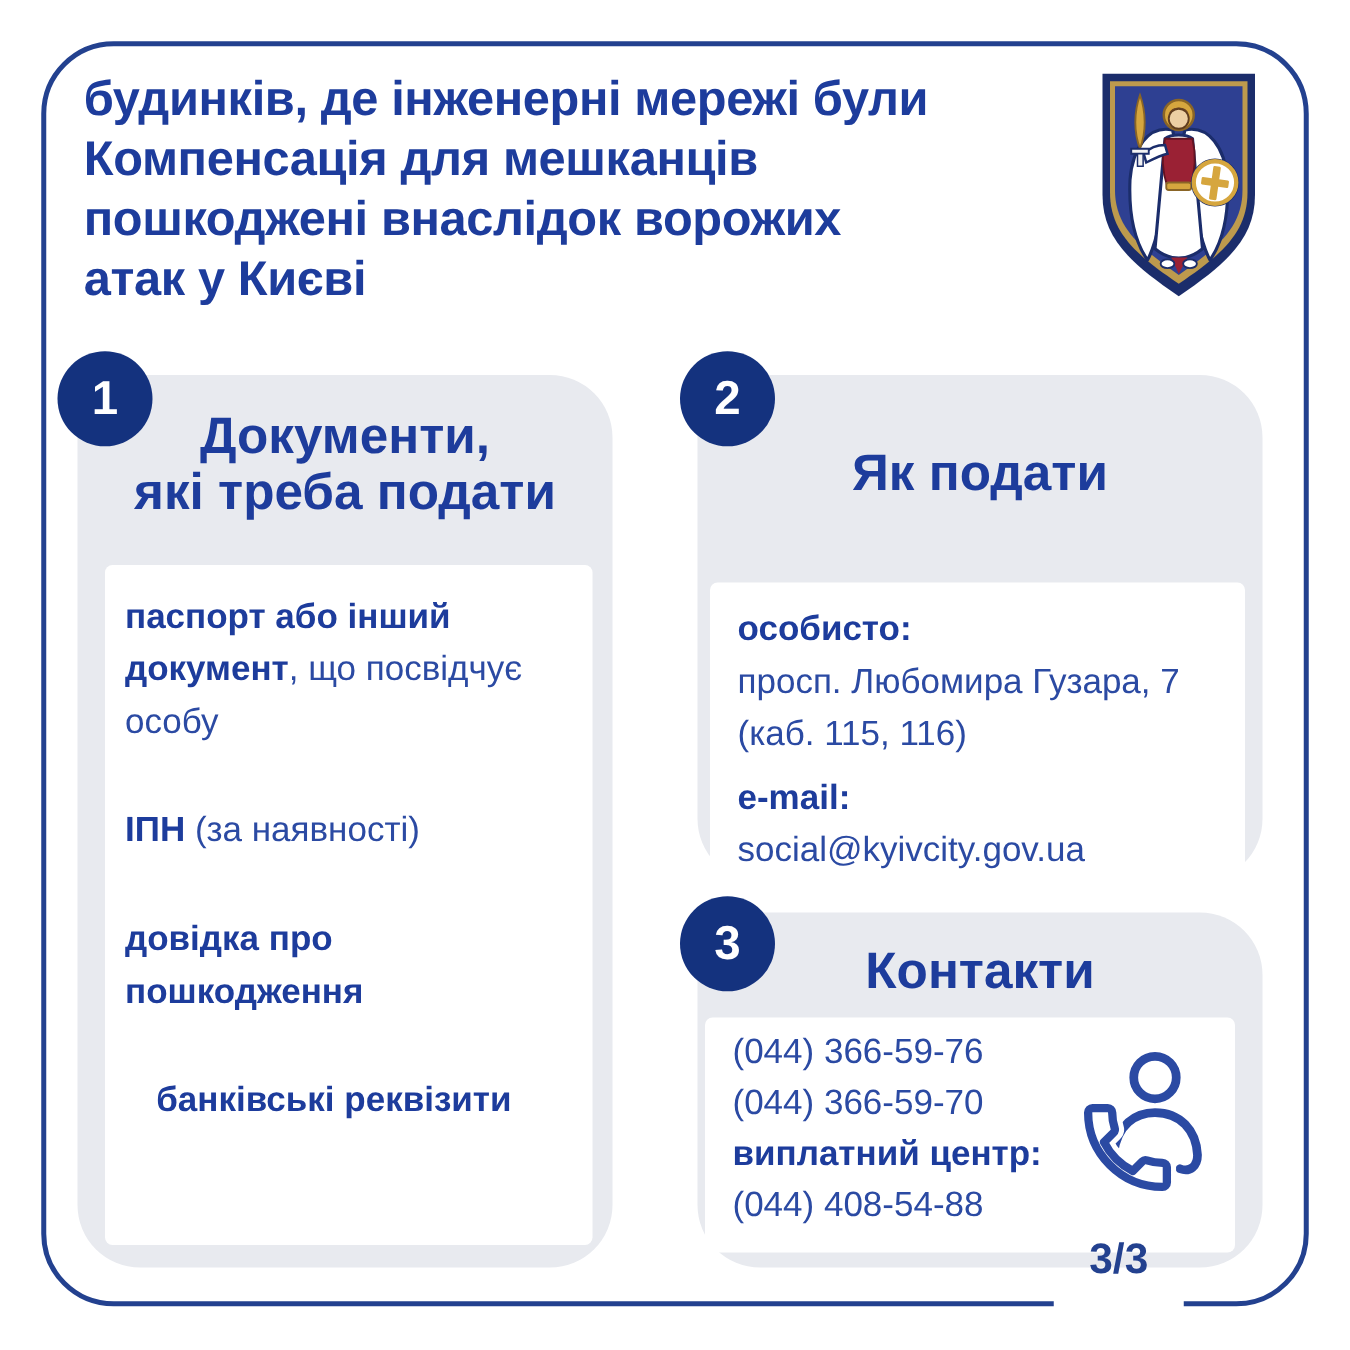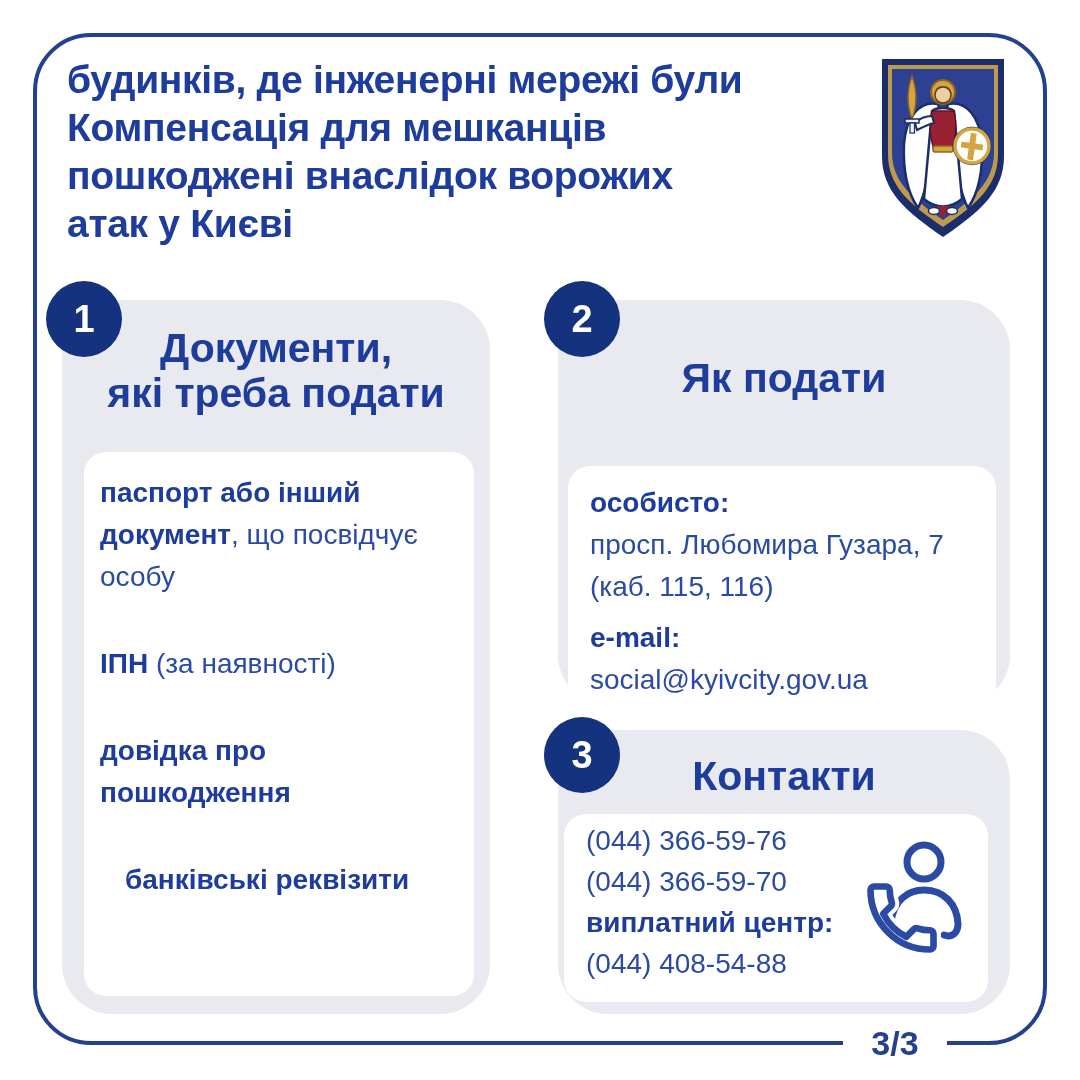--- a/index.html
+++ b/index.html
@@ -21,36 +21,36 @@
   .card1{left:62px;top:300px;width:428px;height:714px}
   .card2{left:558px;top:300px;width:452px;height:405px}
   .card3{left:558px;top:730px;width:452px;height:284px}
 
   .card-title{position:absolute;z-index:2;text-align:center;color:var(--title-blue,#1d3c9c);
               font-weight:bold;font-size:41px;line-height:45px;}
   .ct1{left:62px;top:326px;width:428px}
   .ct2{left:558px;top:356px;width:452px}
   .ct3{left:558px;top:754px;width:452px}
 
-  .inner{position:absolute;z-index:2;background:#fff;border-radius:22px;
+  .inner{position:absolute;z-index:2;background:#fff;border-radius:6px;
          color:var(--body-blue,#2b4aa3);font-size:28px;line-height:42px;box-sizing:border-box;}
   .inner1{left:84px;top:452px;width:390px;height:544px;padding:20px 18px 0 16px;}
   .inner2{left:568px;top:466px;width:428px;height:260px;padding:16px 20px 0 22px;}
   .inner3{left:564px;top:814px;width:424px;height:188px;padding:6px 20px 0 22px;line-height:41px;}
 
   .b{font-weight:bold;color:var(--title-blue,#1d3c9c);}
   .item{margin-bottom:45px;}
   .item:last-child{margin-bottom:0;margin-left:25px;}
   .nl{display:block;}
   .row{margin-bottom:9px;}
 
   .op-icon{position:absolute;left:858px;top:836px;width:110px;height:120px;z-index:4;}
 
   .page-mask{position:absolute;left:843px;top:1026px;width:104px;height:38px;background:#fff;z-index:5;}
-  .page-ind{position:absolute;left:843px;top:1024px;width:104px;height:38px;z-index:6;
+  .page-ind{position:absolute;left:843px;top:988px;width:104px;height:38px;z-index:6;
             text-align:center;font-weight:bold;font-size:34px;line-height:38px;
             color:var(--frame-blue,#23418f);}
 </style>
 </head>
 <body>
 
 <div class="canvas">
 
   <div class="frame"></div>
 

